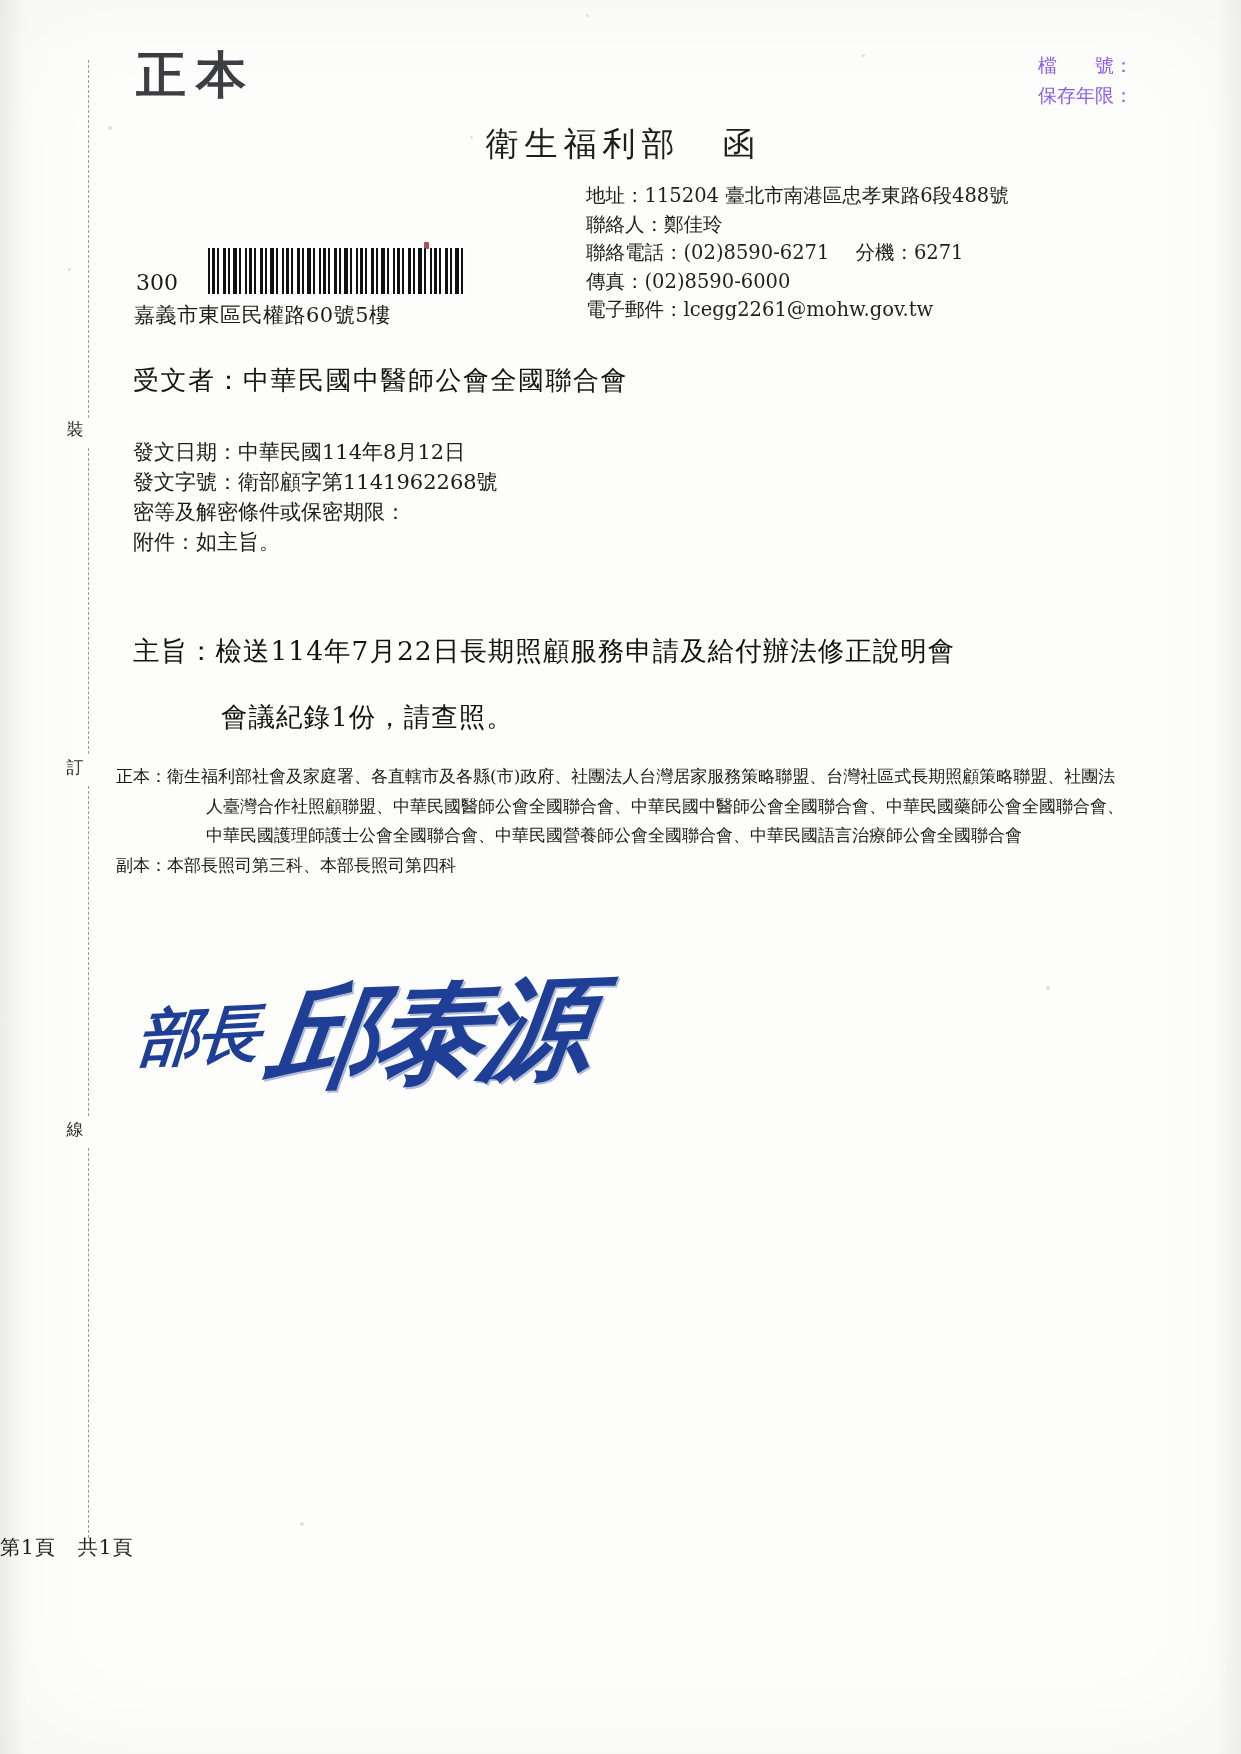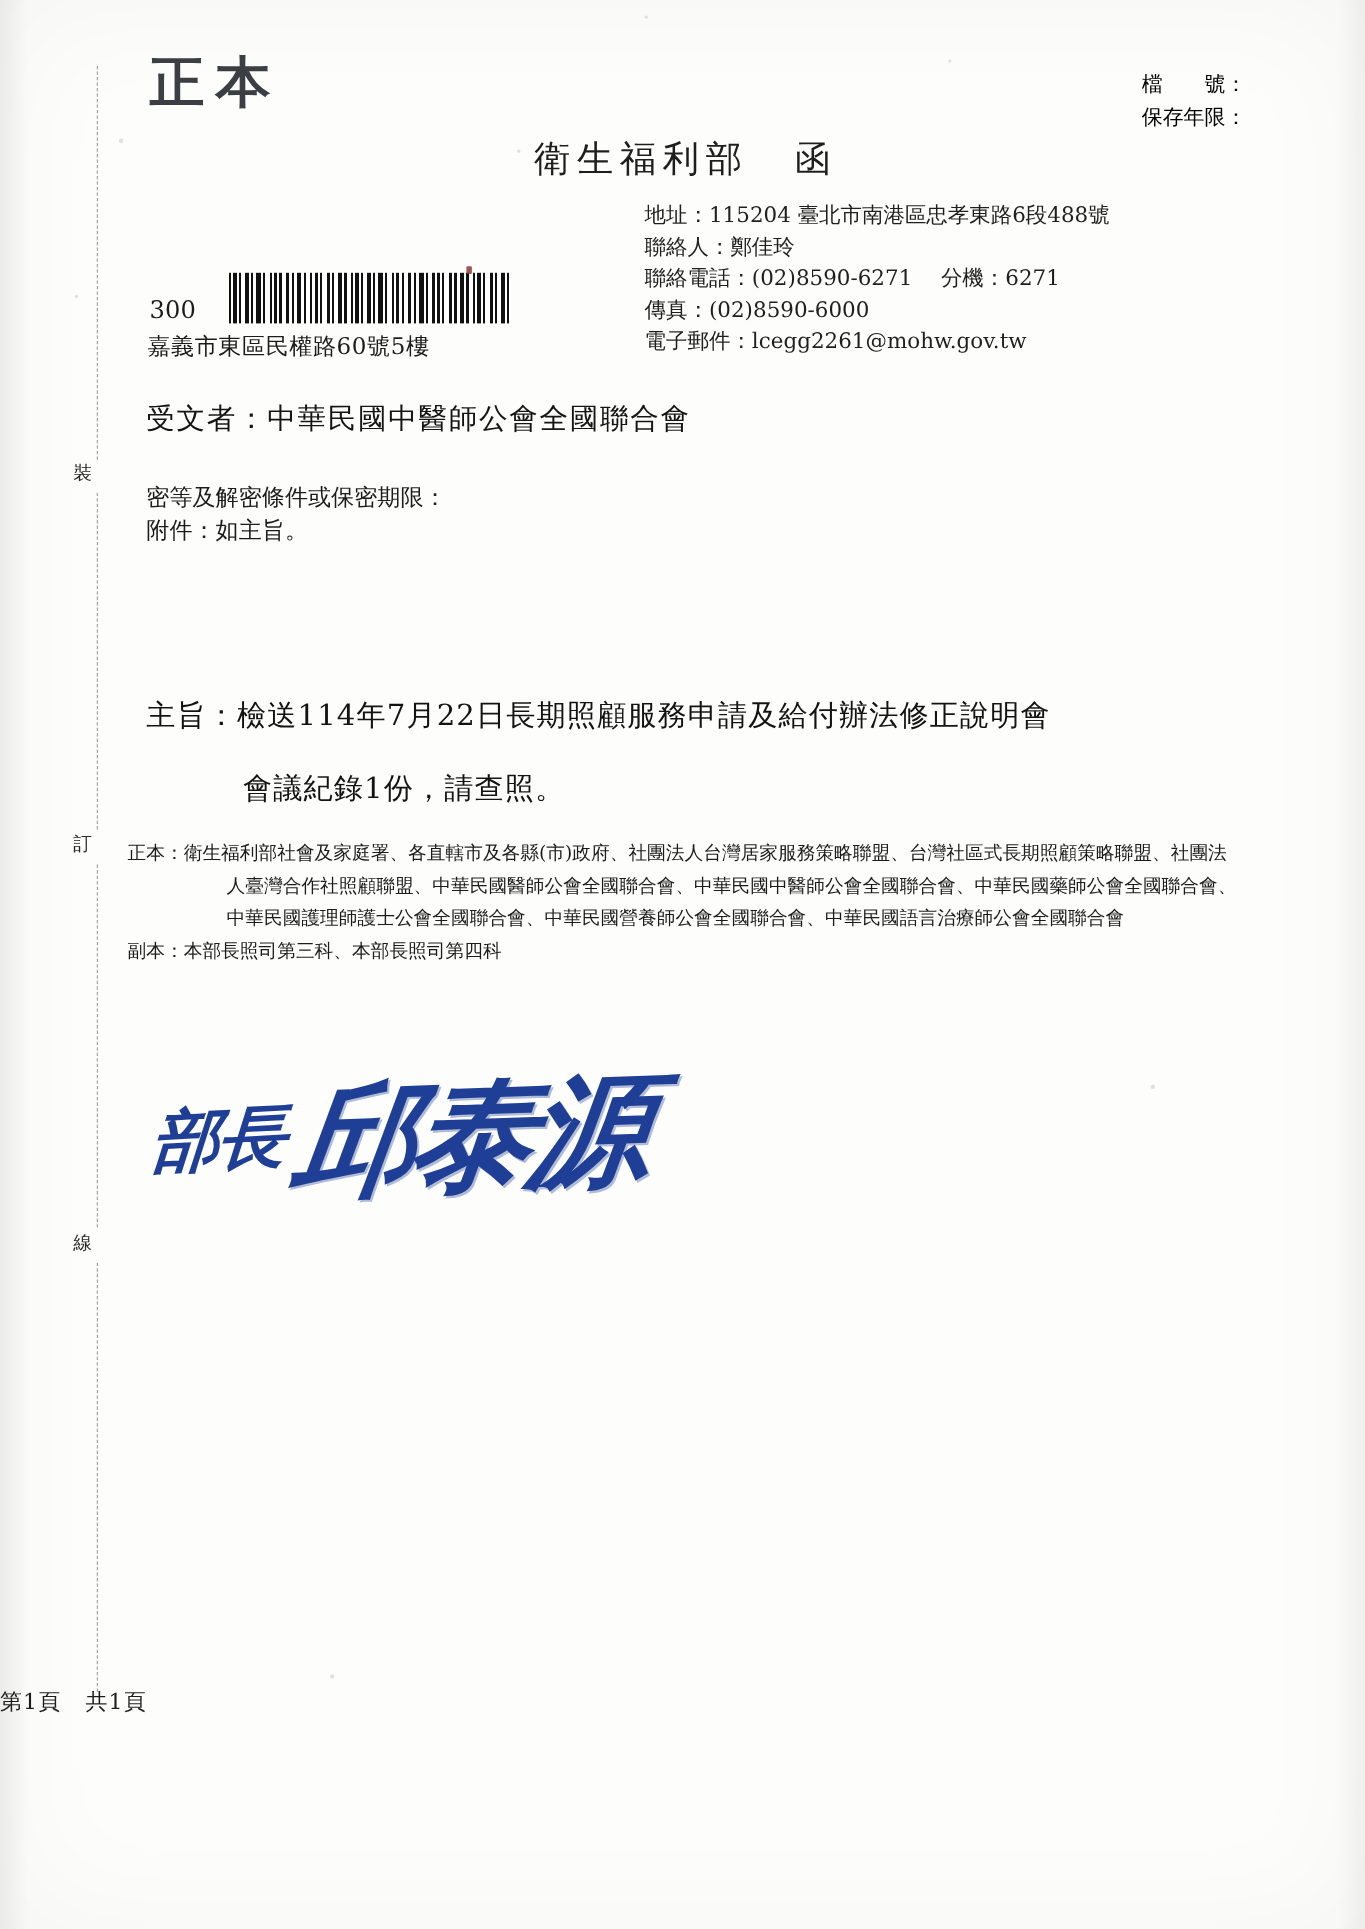--- a/index.html
+++ b/index.html
@@ -67,22 +67,21 @@
     color: #3b3f44;
     font-family: "DejaVu Serif", "Liberation Serif", serif;
   }
   .archive-fields {
     position: absolute;
     right: 108px;
     top: 50px;
     font-size: 19px;
     line-height: 30px;
     text-align: right;
-    color: #000000;
-    margin-top: 12px;
+    color: #8b5cf6;
   }
   .doc-title {
     position: absolute;
     left: 0;
     right: 0;
     top: 122px;
     text-align: center;
     font-size: 33px;
     letter-spacing: 6px;
     color: #1e1e1e;
@@ -298,20 +297,26 @@
   <div class="barcode"></div>
   <div class="barcode-speck"></div>
   <div class="mail-address">嘉義市東區民權路60號5樓</div>
 
   <div class="recipient">
     <span>受文者：</span><span>中華民國中醫師公會全國聯合會</span>
   </div>
 
   <div class="meta-block">
     <div class="row">
+      <span>發文日期：</span><span>中華民國114年8月12日</span>
+    </div>
+    <div class="row">
+      <span>發文字號：</span><span>衛部顧字第1141962268號</span>
+    </div>
+    <div class="row">
       <span>密等及解密條件或保密期限：</span><span></span>
     </div>
     <div class="row">
       <span>附件：</span><span>如主旨。</span>
     </div>
   </div>
 
   <div class="subject">
     <span>主旨：</span><span>檢送114年7月22日長期照顧服務申請及給付辦法修正說明會</span>
     <span class="cont">會議紀錄1份，請查照。</span>

